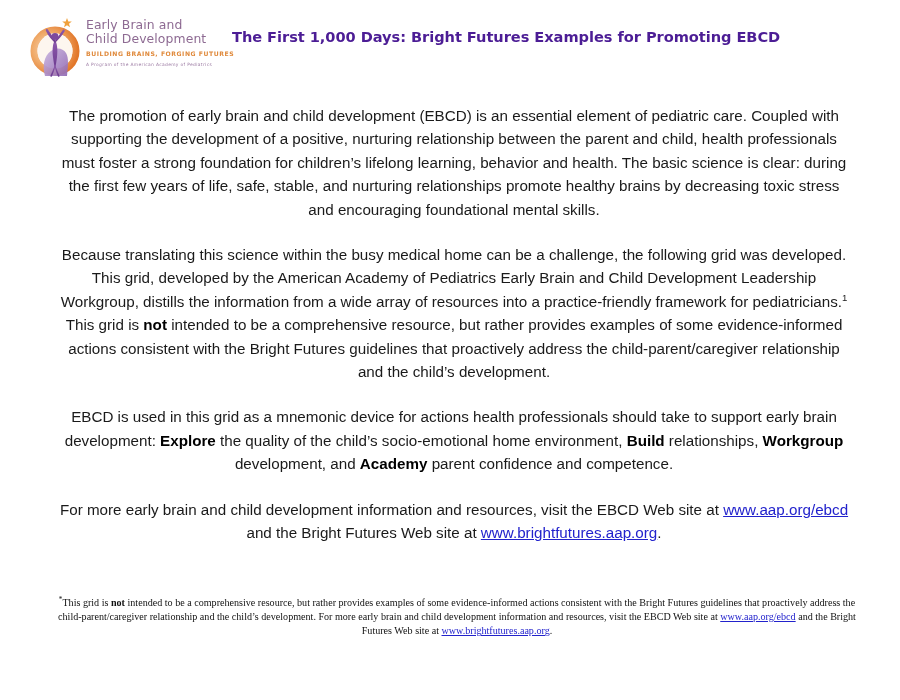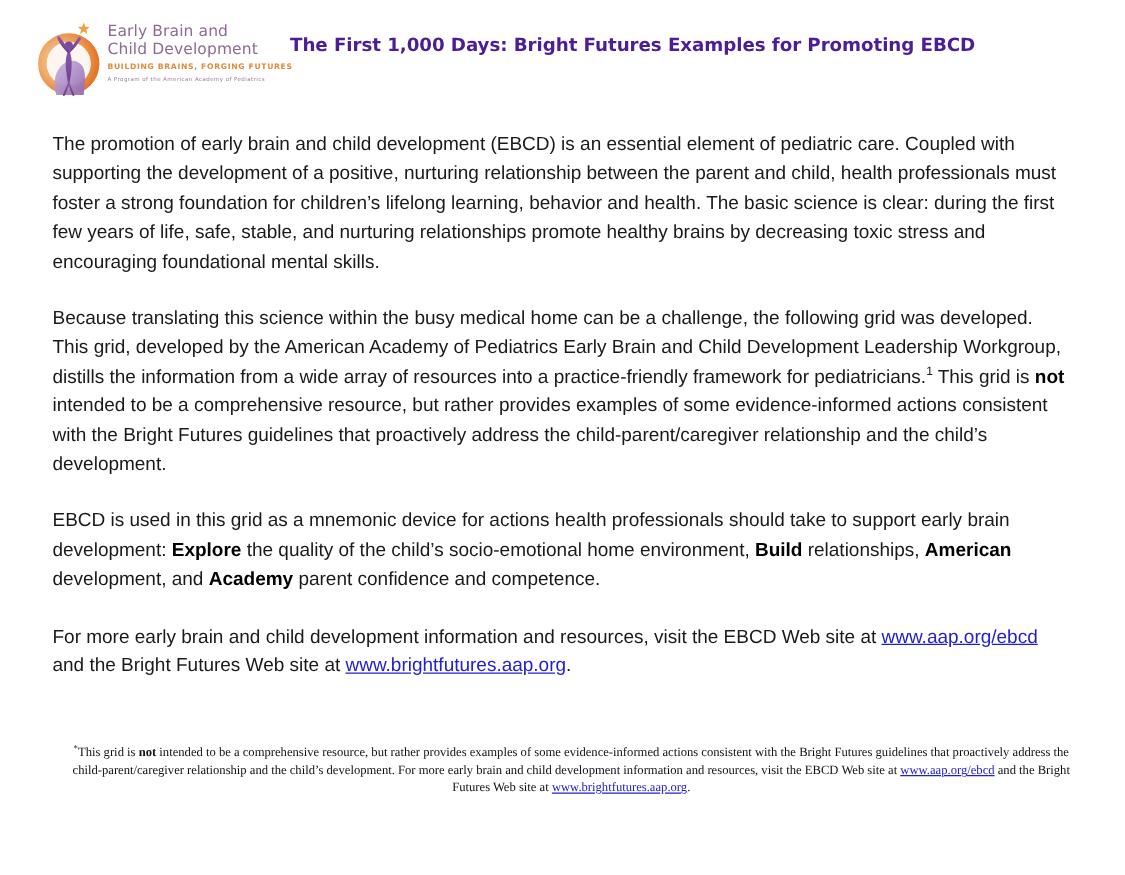--- a/index.html
+++ b/index.html
@@ -103,22 +103,22 @@
     left: 38px;
     top: 104px;
     width: 816px;
   }
 
   .para {
     font-family: "Liberation Sans", sans-serif;
     font-size: 15.2px;
     line-height: 23.4px;
     color: #1a1a1a;
-    margin: 0 0 22px 4px;
-    text-align: left;
+    margin: 0 0 22px 16px;
+    text-align: center;
   }
   .para b, .para strong { font-weight: bold; color: #000; }
 
   sup.fnref {
     font-size: 9.6px;
     vertical-align: super;
     line-height: 0;
   }
 
   a.weblink {
@@ -212,21 +212,21 @@
 
     <p class="para">
       <span>The promotion of early brain and child development (EBCD) is an essential element of pediatric care. Coupled with supporting the development of a positive, nurturing relationship between the parent and child, health professionals must foster a strong foundation for children’s lifelong learning, behavior and health.  The basic science is clear: during the first few years of life, safe, stable, and nurturing relationships promote healthy brains by decreasing toxic stress and encouraging foundational mental skills.</span>
     </p>
 
     <p class="para">
       <span>Because translating this science within the busy medical home can be a challenge, the following grid was developed. This grid, developed by the American Academy of Pediatrics Early Brain and Child Development Leadership Workgroup, distills the information from a wide array of resources into a practice-friendly framework for pediatricians.</span><sup class="fnref">1</sup><span> This grid is </span><b>not</b><span> intended to be a comprehensive resource, but rather provides examples of some evidence-informed actions consistent with the Bright Futures guidelines that proactively address the child-parent/caregiver relationship and the child’s development.</span>
     </p>
 
     <p class="para">
-      <span>EBCD is used in this grid as a mnemonic device for actions health professionals should take to support early brain development: </span><b>Explore</b><span> the quality of the child’s socio-emotional home environment, </span><b>Build</b><span> relationships, </span><b>American</b><span> development, and </span><b>Academy</b><span> parent confidence and competence.</span>
+      <span>EBCD is used in this grid as a mnemonic device for actions health professionals should take to support early brain development: </span><b>Explore</b><span> the quality of the child’s socio-emotional home environment, </span><b>Build</b><span> relationships, </span><b>Workgroup</b><span> development, and </span><b>Academy</b><span> parent confidence and competence.</span>
     </p>
 
     <p class="para">
       <span>For more early brain and child development information and resources, visit the EBCD Web site at </span><a class="weblink" href="#">www.aap.org/ebcd</a><span> and the Bright Futures Web site at </span><a class="weblink" href="#">www.brightfutures.aap.org</a><span>.</span>
     </p>
 
   </div>
 
   <div class="footnote">
     <sup>*</sup><span>This grid is </span><b>not</b><span> intended to be a comprehensive resource, but rather provides examples of some evidence-informed actions consistent with the Bright Futures guidelines that proactively address the child-parent/caregiver relationship and the child’s development.  For more early brain and child development information and resources, visit the EBCD Web site at </span><a class="weblink" href="#">www.aap.org/ebcd</a><span> and the Bright Futures Web site at </span><a class="weblink" href="#">www.brightfutures.aap.org</a><span>.</span>

